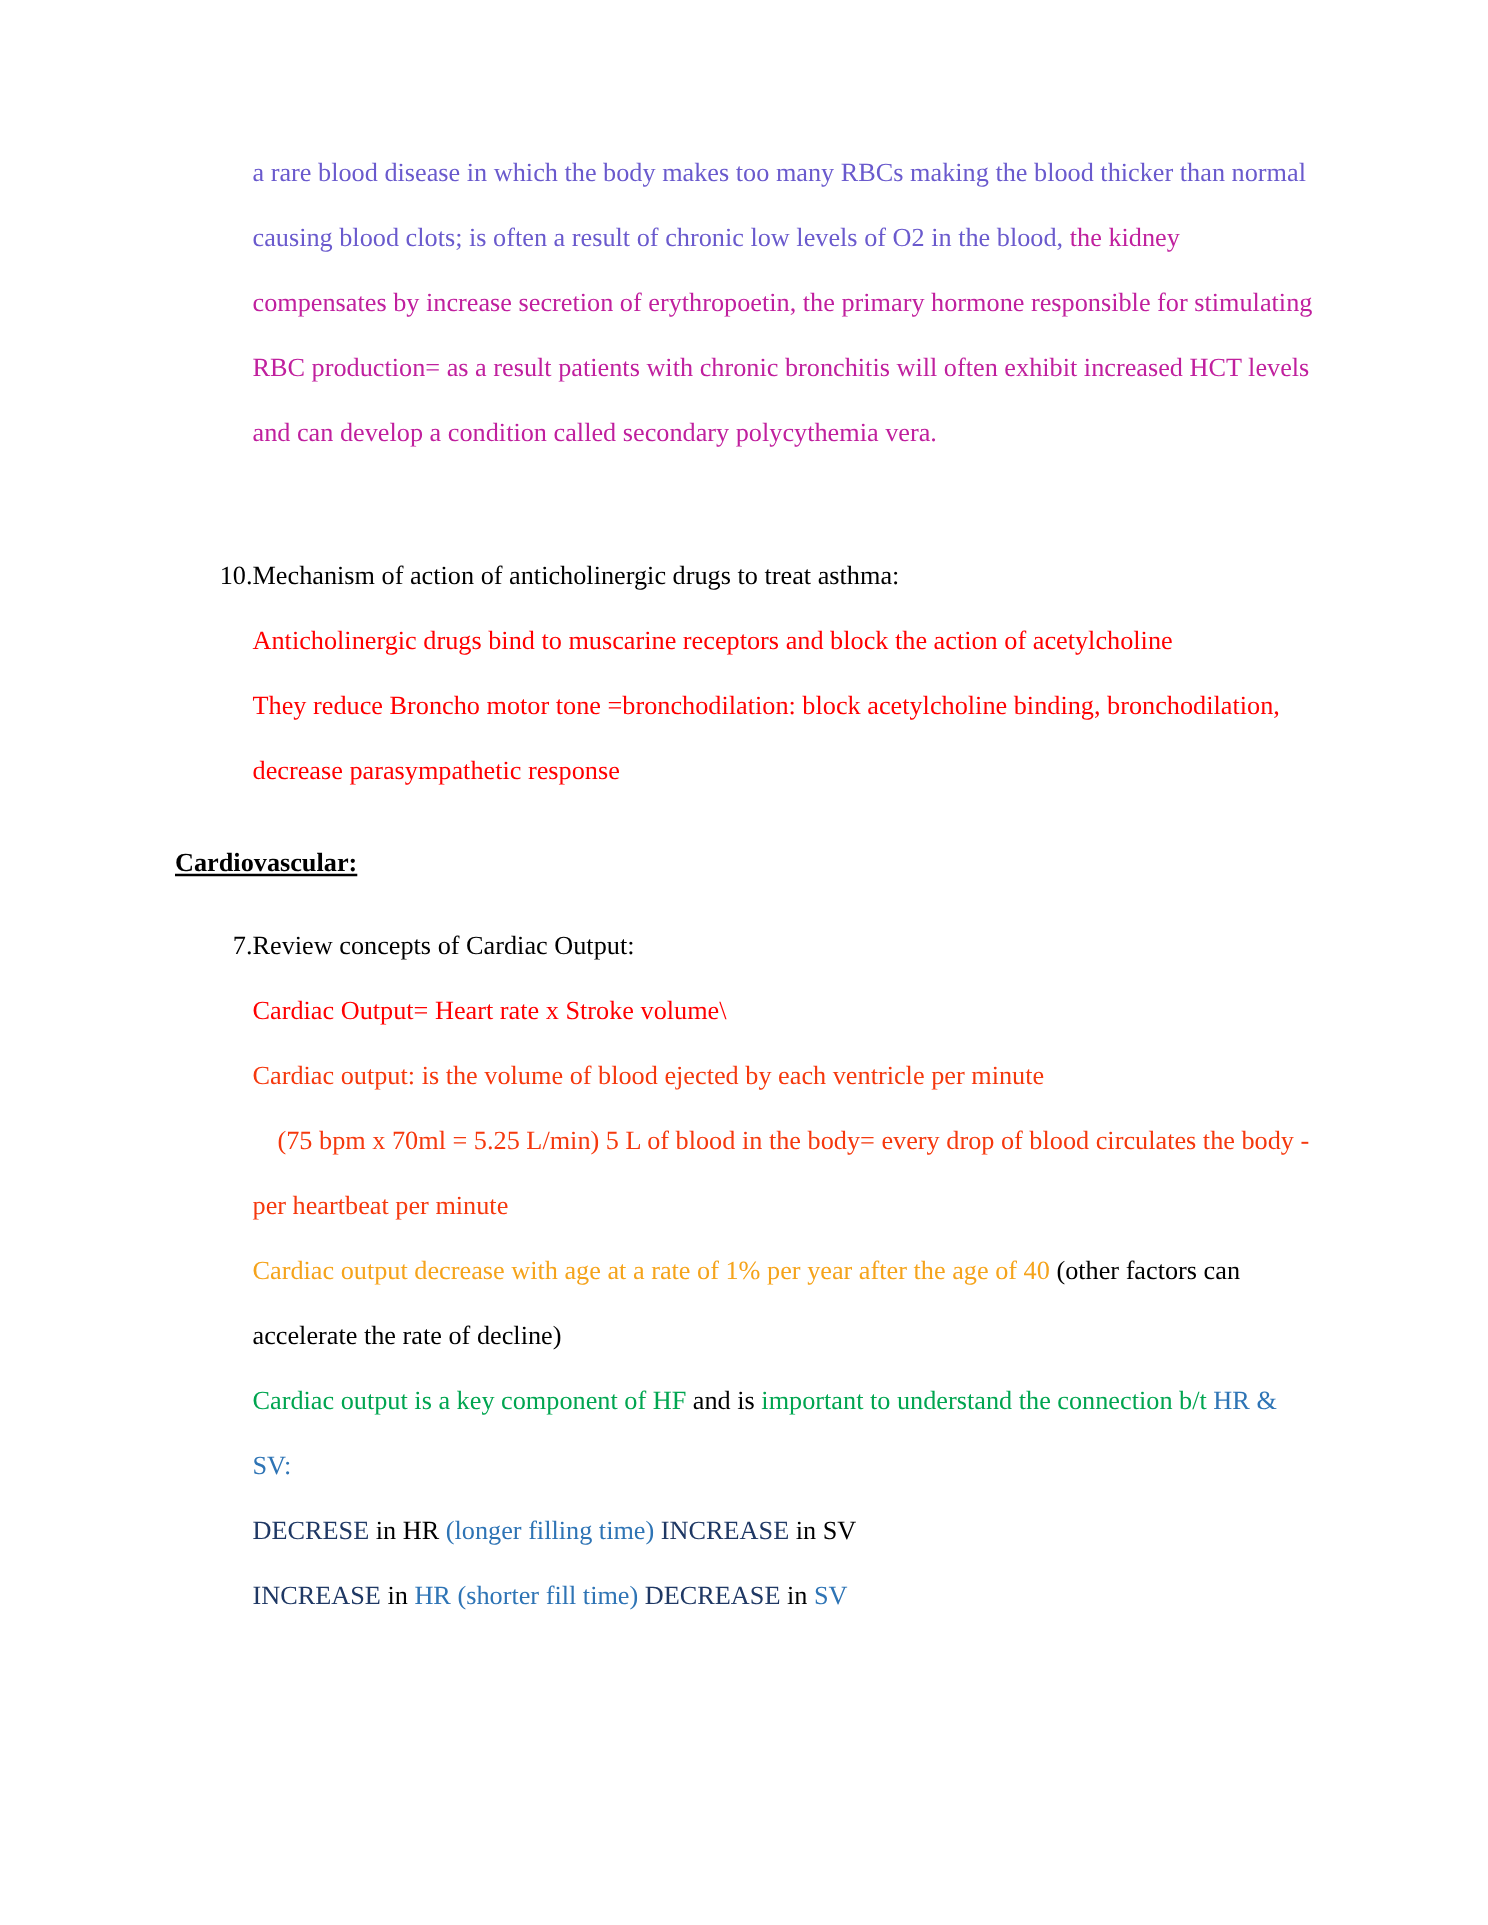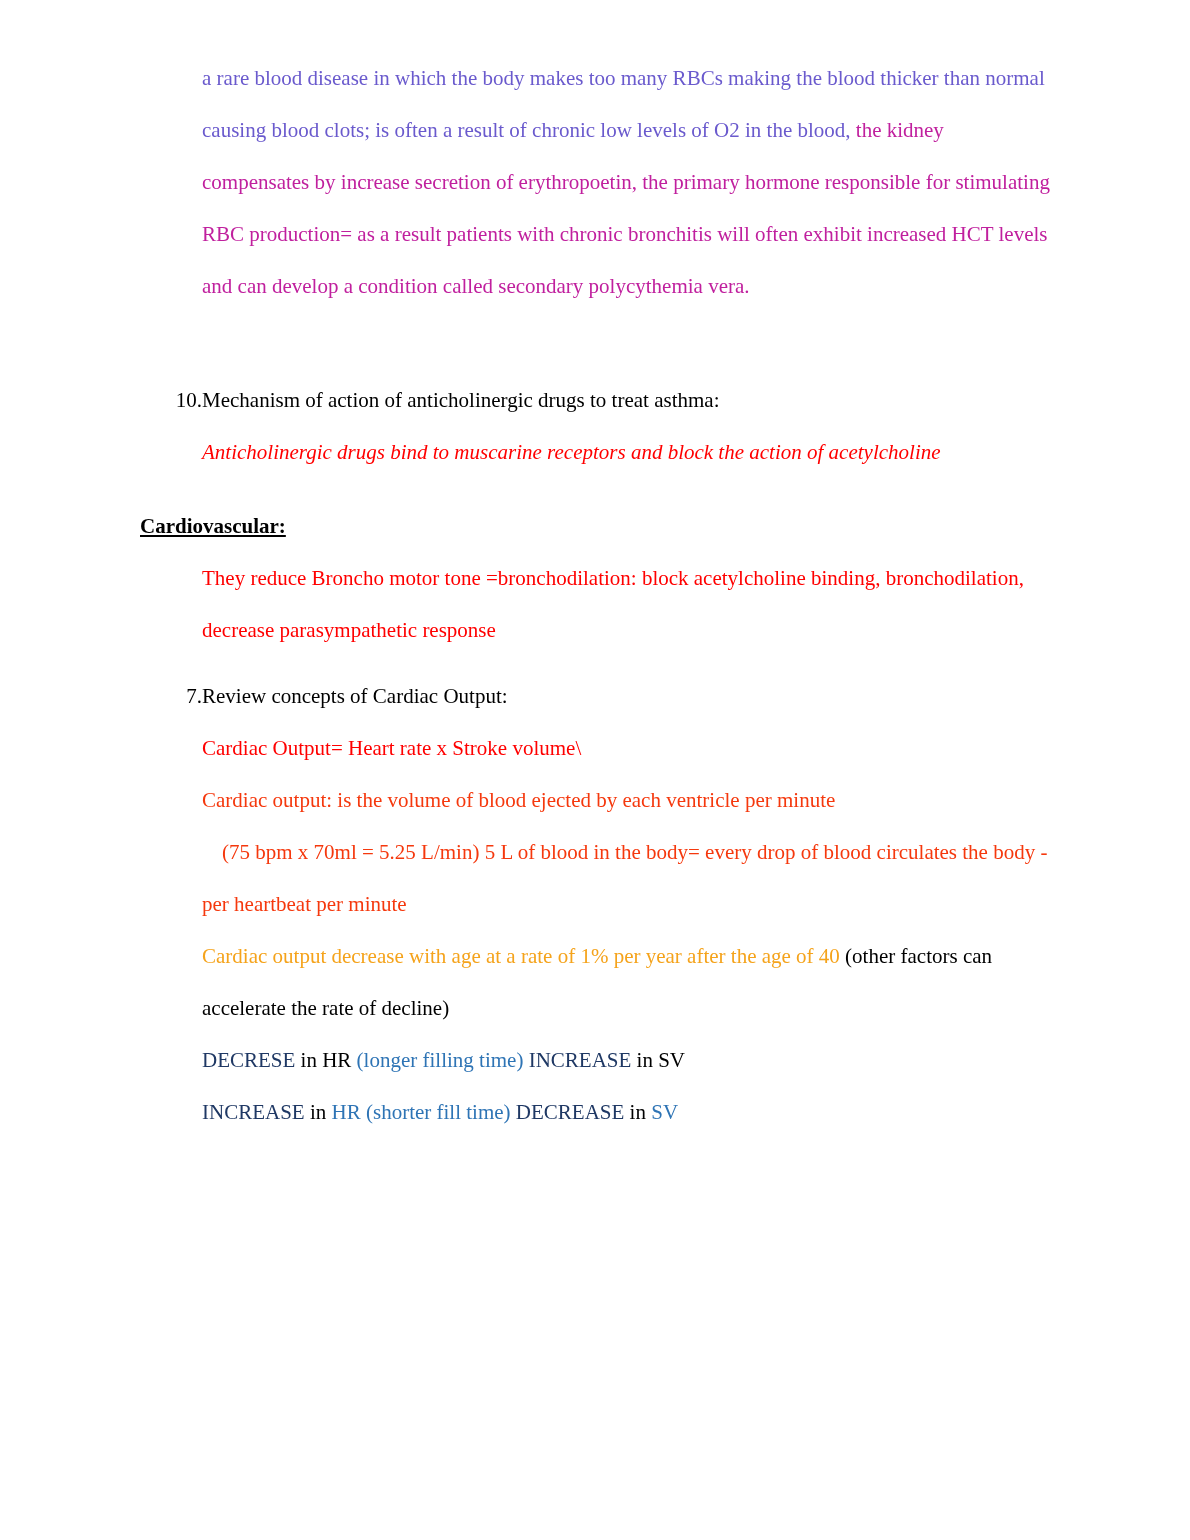--- a/index.html
+++ b/index.html
@@ -11,21 +11,21 @@
     position: relative;
     width: 1190px;
     height: 1540px;
     background: #ffffff;
     overflow: hidden;
     font-family: "Liberation Serif", "DejaVu Serif", serif;
     font-size: 21px;
     color: #000000;
   }
   .content {
-    padding-top: 52px;
+    padding-top: 112px;
     width: 1048px;
     box-sizing: border-box;
   }
   .block {
     line-height: 52px;
     margin: 0;
   }
   .block.para {
     margin-left: 202px;
     width: 852px;
@@ -51,24 +51,25 @@
     white-space: pre-wrap;
   }
 </style>
 </head>
 <body>
 
 <div class="page">
   <div id="content" class="content">
       <div class="block para"><span class="seg" style="color: rgb(106, 90, 205);">a rare blood disease in which the body makes too many RBCs making the blood thicker than normal causing blood clots; is often a result of chronic low levels of O2 in the blood, </span><span class="seg" style="color: rgb(192, 32, 158);">the kidney compensates by increase secretion of erythropoetin, the primary hormone responsible for stimulating RBC production= as a result patients with chronic bronchitis will often exhibit increased HCT levels and can develop a condition called secondary polycythemia vera.</span></div>
       <div class="block numbered" style="margin-top: 62px;"><span class="num">10.</span><span class="seg" style="color: rgb(0, 0, 0);">Mechanism of action of anticholinergic drugs to treat asthma:</span></div>
-      <div class="block para"><span class="seg" style="color: rgb(255, 0, 0); font-style: italic;">Anticholinergic drugs bind to muscarine receptors and block the action of acetylcholine</span></div>
+      <div class="block para"><span class="seg" style="color: rgb(255, 0, 0);">Anticholinergic drugs bind to muscarine receptors and block the action of acetylcholine</span></div>
+      <div class="block para"><span class="seg" style="color: rgb(255, 0, 0);">They reduce Broncho motor tone =bronchodilation: block acetylcholine binding, bronchodilation, decrease parasympathetic response</span></div>
       <div class="block heading" style="margin-top: 22px;"><span class="seg" style="color: rgb(0, 0, 0);">Cardiovascular:</span></div>
-      <div class="block para"><span class="seg" style="color: rgb(255, 0, 0);">They reduce Broncho motor tone =bronchodilation: block acetylcholine binding, bronchodilation, decrease parasympathetic response</span></div>
       <div class="block numbered" style="margin-top: 14px;"><span class="num">7.</span><span class="seg" style="color: rgb(0, 0, 0); text-align: right;">Review concepts of Cardiac Output:</span></div>
       <div class="block para"><span class="seg" style="color: rgb(255, 0, 0);">Cardiac Output= Heart rate x Stroke volume\</span></div>
       <div class="block para"><span class="seg" style="color: rgb(245, 56, 13); text-align: right;">Cardiac output: is the volume of blood ejected by each ventricle per minute</span></div>
       <div class="block para"><span class="seg" style="color: rgb(245, 56, 13); margin-left: 20px;">(75 bpm x 70ml = 5.25 L/min) 5 L of blood in the body= every drop of blood circulates the body -per heartbeat per minute</span></div>
       <div class="block para"><span class="seg" style="color: rgb(245, 163, 27);">Cardiac output decrease with age at a rate of 1% per year after the age of 40 </span><span class="seg" style="color: rgb(0, 0, 0);">(other factors can accelerate the rate of decline)</span></div>
+      <div class="block para"><span class="seg" style="color: rgb(0, 165, 80);">Cardiac output is a key component of HF </span><span class="seg" style="color: rgb(0, 0, 0);">and is </span><span class="seg" style="color: rgb(0, 165, 80);">important to understand the connection b/t </span><span class="seg" style="color: rgb(46, 116, 181);">HR &amp; SV:</span></div>
       <div class="block para"><span class="seg" style="color: rgb(31, 56, 100);">DECRESE</span><span class="seg" style="color: rgb(0, 0, 0);"> in HR </span><span class="seg" style="color: rgb(46, 116, 181);">(longer filling time) </span><span class="seg" style="color: rgb(31, 56, 100);">INCREASE</span><span class="seg" style="color: #000000;"> in SV</span></div>
       <div class="block para"><span class="seg" style="color: rgb(31, 56, 100);">INCREASE</span><span class="seg" style="color: rgb(0, 0, 0);"> in </span><span class="seg" style="color: rgb(46, 116, 181);">HR </span><span class="seg" style="color: rgb(46, 116, 181);">(shorter fill time) </span><span class="seg" style="color: rgb(31, 56, 100);">DECREASE</span><span class="seg" style="color: rgb(0, 0, 0);"> in </span><span class="seg" style="color: rgb(46, 116, 181);">SV</span></div>
     </div>
 </div>
 
 </body></html>

